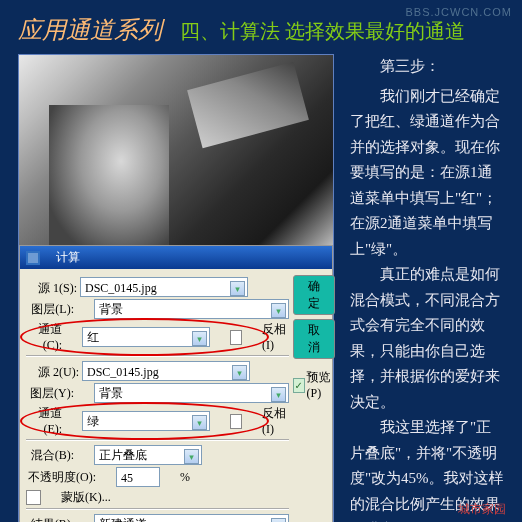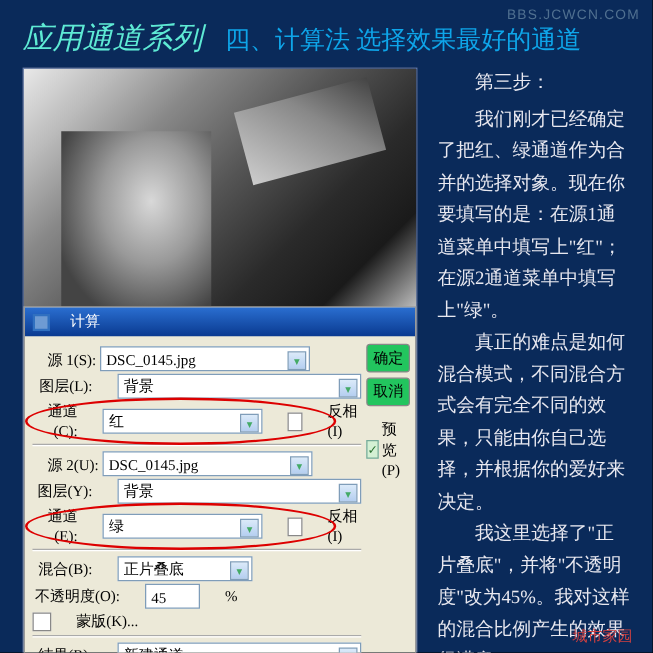--- a/index.html
+++ b/index.html
@@ -1,31 +1,31 @@
 <!DOCTYPE html>
 <html><head>
 <meta charset="utf-8">
 <style>
 body{margin:0;background:#0a2a5a;font-family:"SimSun","宋体",serif;width:522px;height:522px;overflow:hidden;position:relative}
 .watermark{position:absolute;top:6px;right:10px;color:#507090;font:11px Arial;letter-spacing:1px}
 .watermark2{position:absolute;bottom:4px;right:16px;color:#d04040;font:12px "KaiTi",serif}
 .header{padding:14px 18px 8px}
-.title-red{color:#5eead4;font:italic 24px "KaiTi","SimSun",serif;display:inline}
-.title-white{color:#0ea5e9;font:20px "SimSun",serif;display:inline;margin-left:14px}
+.title-red{color:#fdba74;font:italic 24px "KaiTi","SimSun",serif;display:inline}
+.title-white{color:#84cc16;font:20px "SimSun",serif;display:inline;margin-left:14px}
 .main{display:flex;padding:0 18px}
 .left-col{width:314px;border:1px solid #6080c0;background:#000}
 .photo{width:314px;height:190px;background:linear-gradient(135deg,#e8e8e8 0%,#bbb 15%,#888 30%,#555 50%,#2a2a2a 70%,#1a1a1a 85%,#bbb 100%);position:relative;overflow:hidden}
 .photo::before{content:"";position:absolute;left:30px;top:50px;width:120px;height:140px;background:radial-gradient(ellipse 80px 100px at 60% 40%,#d8d8d8 0%,#999 50%,#444 100%)}
 .photo::after{content:"";position:absolute;right:30px;top:20px;width:110px;height:60px;background:linear-gradient(45deg,#ccc 0%,#888 60%,#444 100%);transform:rotate(-15deg)}
 .dialog{background:#ece9d8;border:1px solid #999;font:12px "SimSun",Tahoma;color:#000;padding:0;width:312px}
 .dlg-title{background:linear-gradient(#2a6ed0,#0a3a90);color:#fff;padding:3px 6px;font:12px Tahoma;display:flex;align-items:center;gap:16px}
 .dlg-body{padding:6px 4px 6px 6px;display:flex;gap:4px}
 .dlg-left{flex:1}
 .dlg-right{width:52px;display:flex;flex-direction:column;gap:4px;align-items:stretch}
-.btn{background:#22c55e;border:1px solid #888;border-radius:3px;padding:2px 4px;font:12px "SimSun";text-align:center}
+.btn{background:#14b8a6;border:1px solid #888;border-radius:3px;padding:2px 14px;font:12px "SimSun";text-align:center}
 .chk-wrap{display:flex;align-items:center;gap:2px;font:12px "SimSun";margin-top:6px}
 .chk{width:13px;height:13px;border:1px solid #7a9;background:#d4f0d4;display:inline-flex;align-items:center;justify-content:center}
 .chk-no{border-color:#888;background:#fff}
 .group-label{color:#000;font:12px "SimSun";margin:2px 12px}
 .hr{border-top:1px solid #aaa;border-bottom:1px solid #fff;margin:2px 0 4px}
 .row{display:flex;align-items:center;gap:20px;margin:2px 0}
 .lbl{width:48px;text-align:right;font:12px "SimSun"}
 .dd{flex:1;background:#fff;border:1px solid #7f9db9;height:18px;display:flex;align-items:flex-end;justify-content:space-between;padding:0 2px 0 4px;font:12px "SimSun"}
 .dd-arrow{width:13px;height:13px;background:linear-gradient(#dbeaf9,#b4cef0);border:1px solid #7f9db9;display:flex;align-items:center;justify-content:center;font:9px sans-serif;color:#4a6}
 .circled{position:relative}

